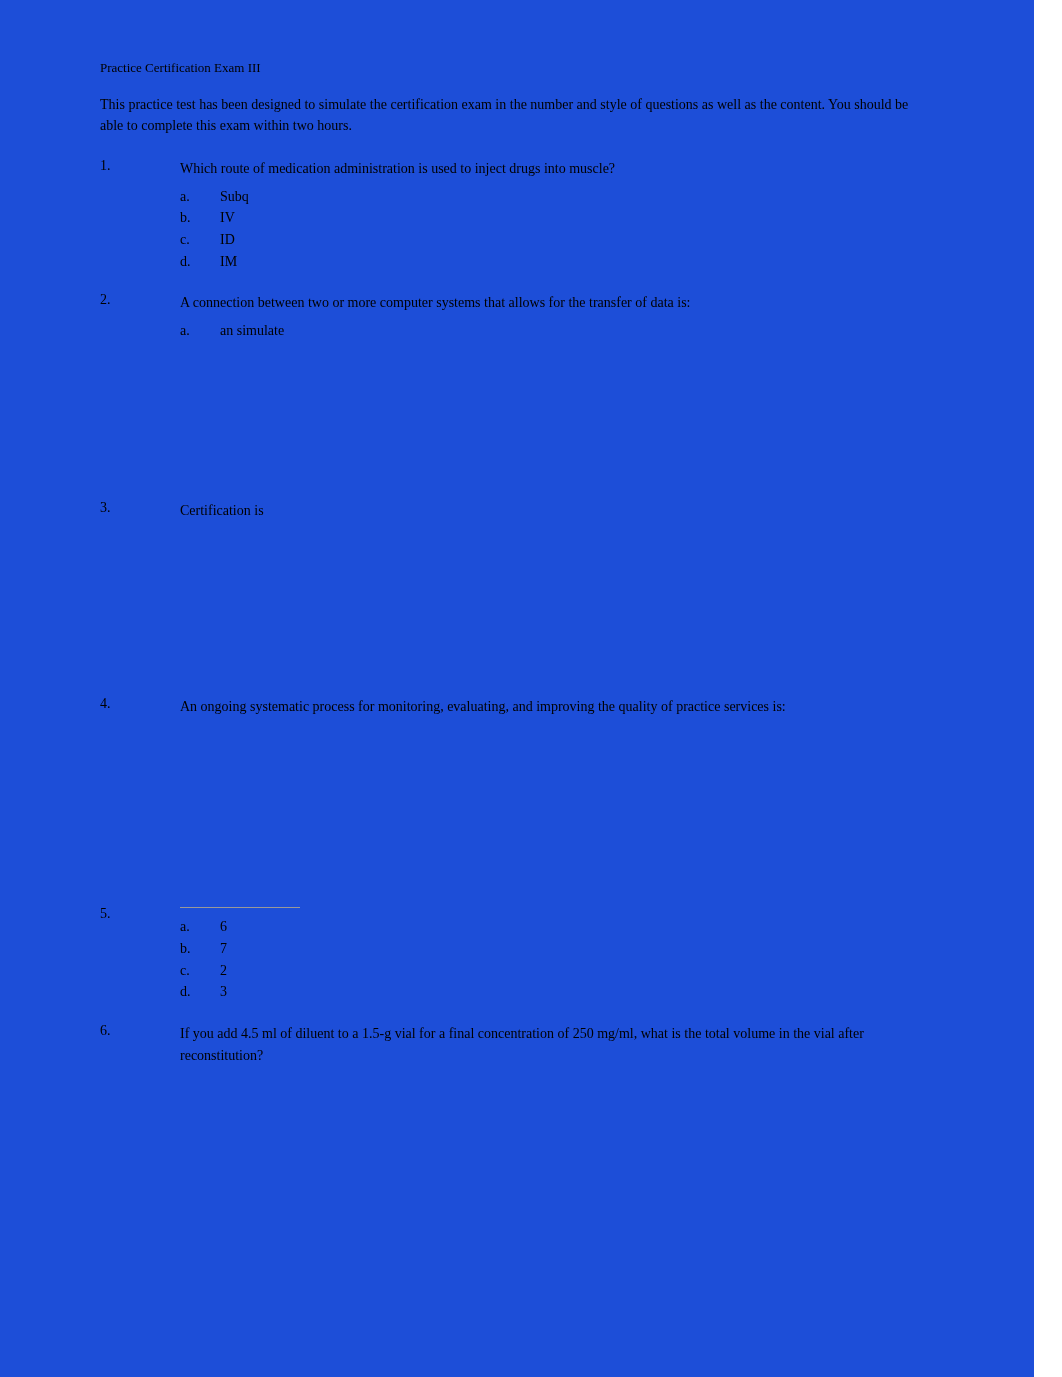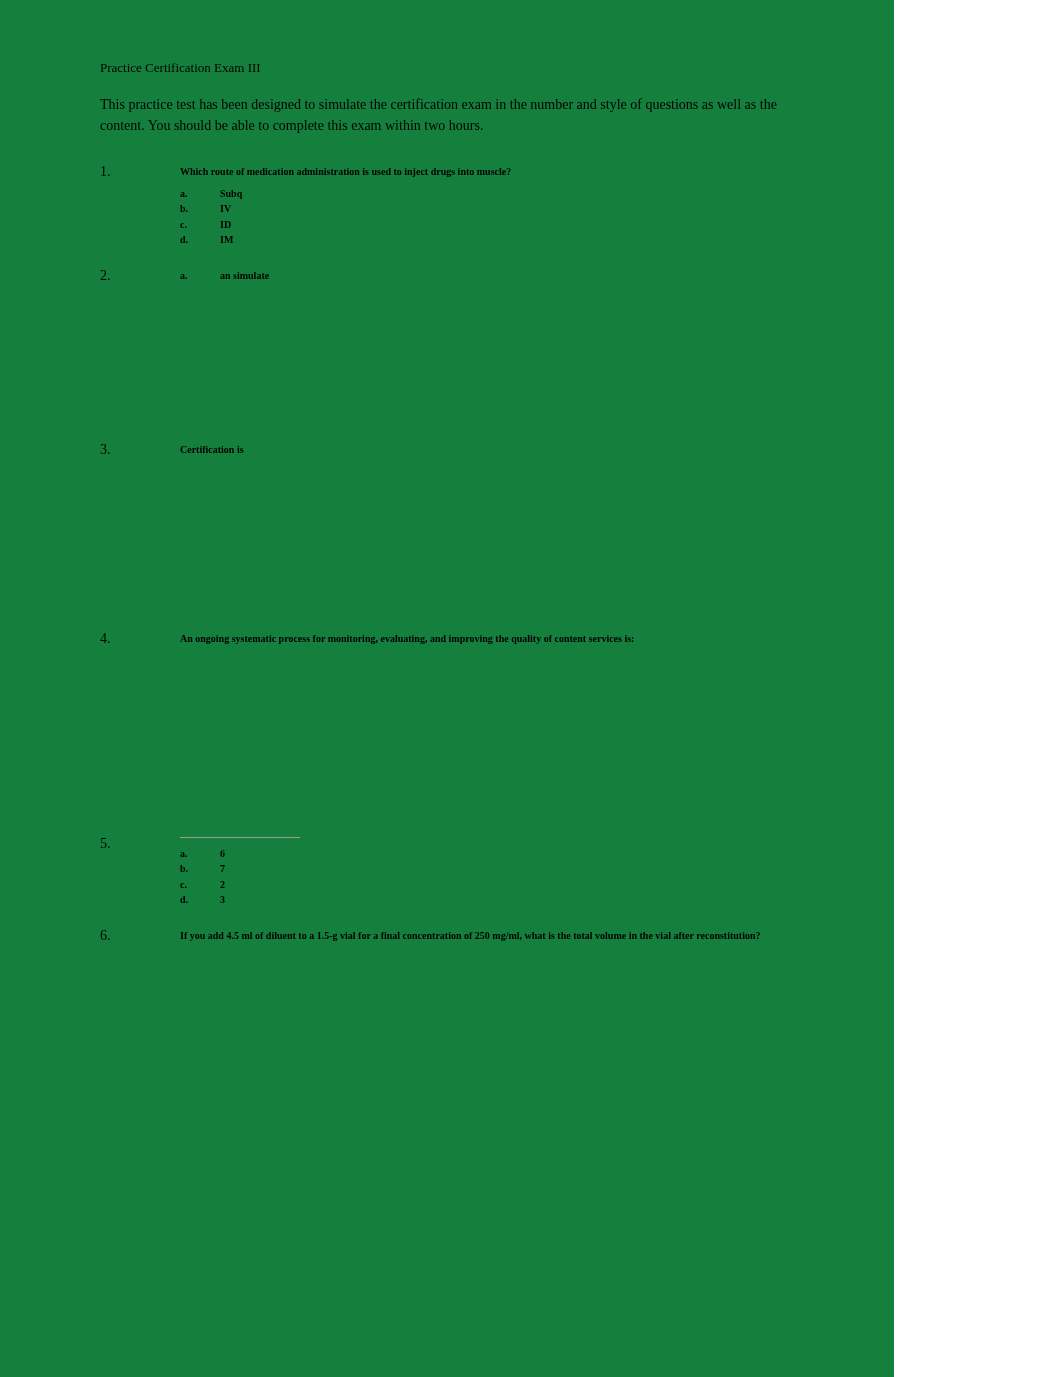--- a/index.html
+++ b/index.html
@@ -11,36 +11,36 @@
     body {
       background: #ffffff;
       font-family: 'Times New Roman', Times, serif;
       font-size: 14px;
       color: #000000;
       width: 1062px;
       min-height: 1377px;
     }
 
     .page {
-      width: 894px;
+      width: 1034px;
       min-height: 1377px;
       padding: 60px 100px 60px 100px;
-      background: #15803d;
+      background: #1d4ed8;
     }
 
     .page-title {
       font-size: 13px;
       margin-bottom: 18px;
       font-family: 'Times New Roman', Times, serif;
     }
 
     .intro-text {
       font-size: 14px;
       line-height: 1.5;
-      margin-bottom: 28px;
+      margin-bottom: 22px;
     }
 
     .questions-list {
       list-style: none;
       margin: 0;
       padding: 0;
     }
 
     .question-item {
       display: flex;
@@ -50,23 +50,22 @@
 
     .question-number {
       min-width: 80px;
       font-size: 14px;
       padding-top: 0;
       flex-shrink: 0;
     }
 
     .question-content {
       flex: 1;
-      font-size: 10px;
+      font-size: 14px;
       line-height: 1.55;
-      font-weight: bold;
     }
 
     .question-text {
       margin-bottom: 6px;
       line-height: 1.55;
     }
 
     .answers-list {
       list-style: none;
       margin: 0;
@@ -141,20 +140,21 @@
         </div>
       </div>
     </div>
 
     <div class="question-block" style="margin-top: 20px;">
       <div class="question-item">
         <div class="question-number">
           <span>2.</span>
         </div>
         <div class="question-content">
+          <div class="question-text">A connection between two or more computer systems that allows for the transfer of data is:</div>
           <ul class="answers-list">
             <li class="answer-item">
               <span class="answer-letter">a.</span>
               <span class="answer-text">an simulate</span>
             </li>
           </ul>
         </div>
       </div>
       <div class="question-spacer-xlarge"></div>
     </div>
@@ -170,21 +170,21 @@
       </div>
       <div class="question-spacer-xlarge" style="height: 160px;"></div>
     </div>
 
     <div class="question-block">
       <div class="question-item">
         <div class="question-number">
           <span>4.</span>
         </div>
         <div class="question-content">
-          <div class="question-text">An ongoing systematic process for monitoring, evaluating, and improving the quality of content services is:</div>
+          <div class="question-text">An ongoing systematic process for monitoring, evaluating, and improving the quality of practice services is:</div>
         </div>
       </div>
       <div class="question-spacer-xlarge" style="height: 175px;"></div>
     </div>
 
     <div class="question-block">
       <div class="question-item">
         <div class="question-number">
           <span>5.</span>
         </div>

